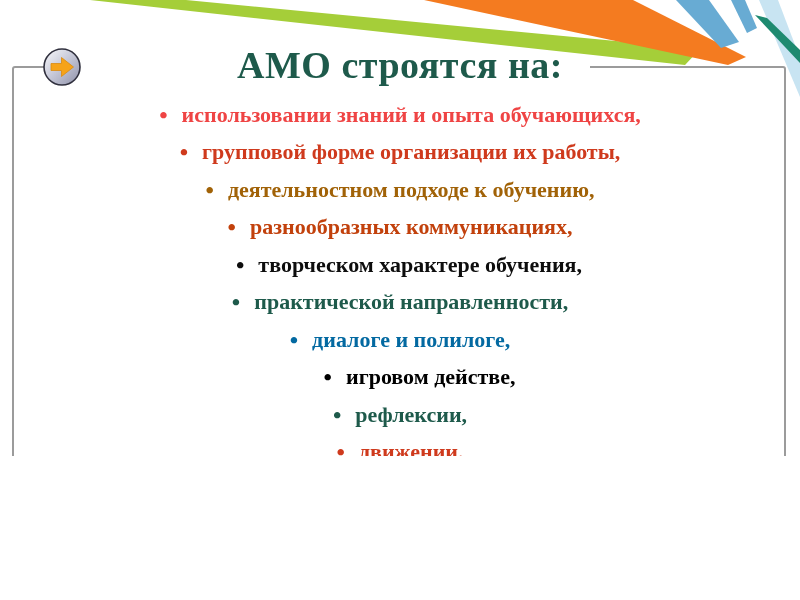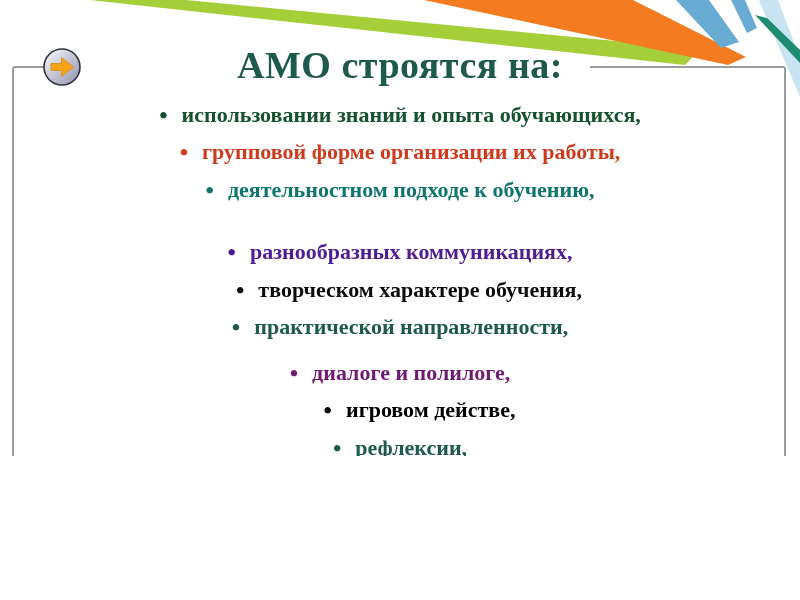--- a/index.html
+++ b/index.html
@@ -80,27 +80,27 @@
           <stop offset="45%" stop-color="#C9CBDA"></stop>
           <stop offset="100%" stop-color="#8F91A9"></stop>
         </linearGradient>
       </defs>
       <circle cx="20" cy="20" r="18" fill="url(#badgeGrad)" stroke="#30303E" stroke-width="1.6"></circle>
       <path d="M9 16.5 H19.5 V10.5 L31.5 20 L19.5 29.5 V23.5 H9 Z" fill="#F6A319" stroke="#D98A10" stroke-width="0.8"></path>
     </svg>
   </div>
 
   <ul class="bullet-list">
-    <li style="color: #14532d;">использовании знаний и опыта обучающихся,</li>
+    <li style="color: #ef4444;">использовании знаний и опыта обучающихся,</li>
     <li style="color: rgb(207, 58, 29);">групповой форме организации их работы,</li>
-    <li style="color: #0f766e;">деятельностном подходе к обучению,</li>
-    <li style="color: #4c1d95; margin-top: 25px;">разнообразных коммуникациях,</li>
+    <li style="color: #a16207;">деятельностном подходе к обучению,</li>
+    <li style="color: #c2410c;">разнообразных коммуникациях,</li>
     <li style="color: rgb(13, 13, 13); padding-left: 18px;">творческом характере обучения,</li>
     <li style="color: rgb(30, 90, 75); text-align: right;">практической направленности,</li>
-    <li style="color: #701a75; margin-top: 8px;">диалоге и полилоге,</li>
+    <li style="color: #0369a1;">диалоге и полилоге,</li>
     <li style="color: #000000; margin-left: 39px;">игровом действе,</li>
     <li style="color: rgb(30, 90, 75);">рефлексии,</li>
     <li style="color: rgb(207, 58, 29);">движении.</li>
   </ul>
 
   <div class="page-number">4</div>
 
 </div>
 
 </body></html>

